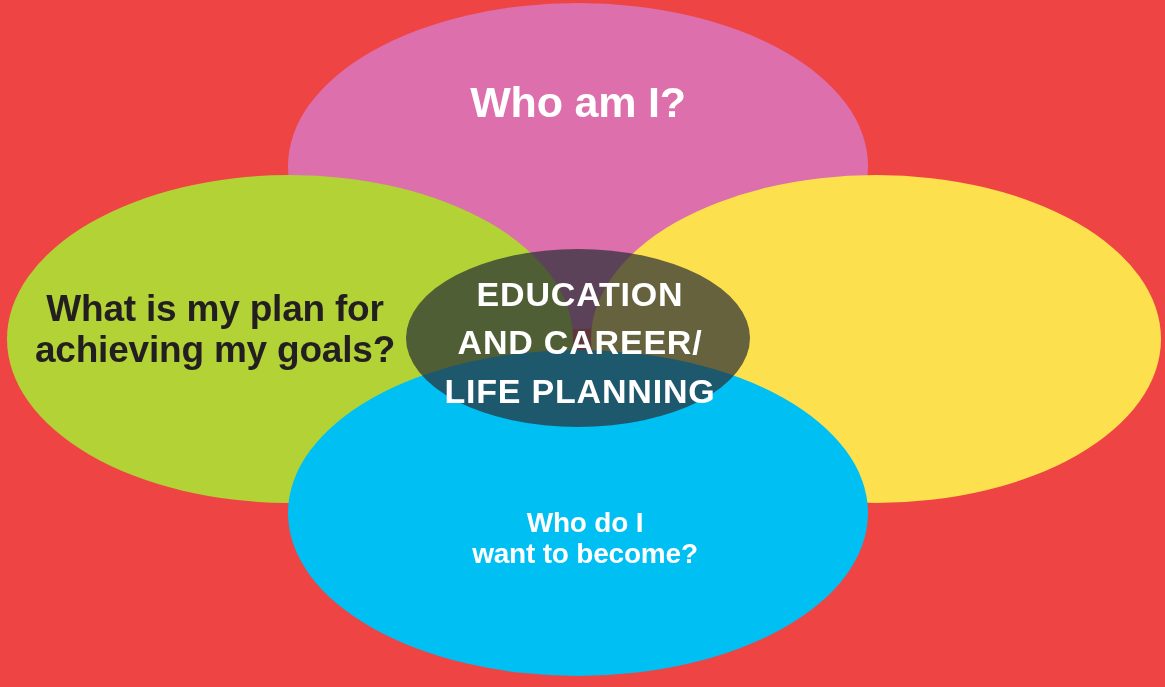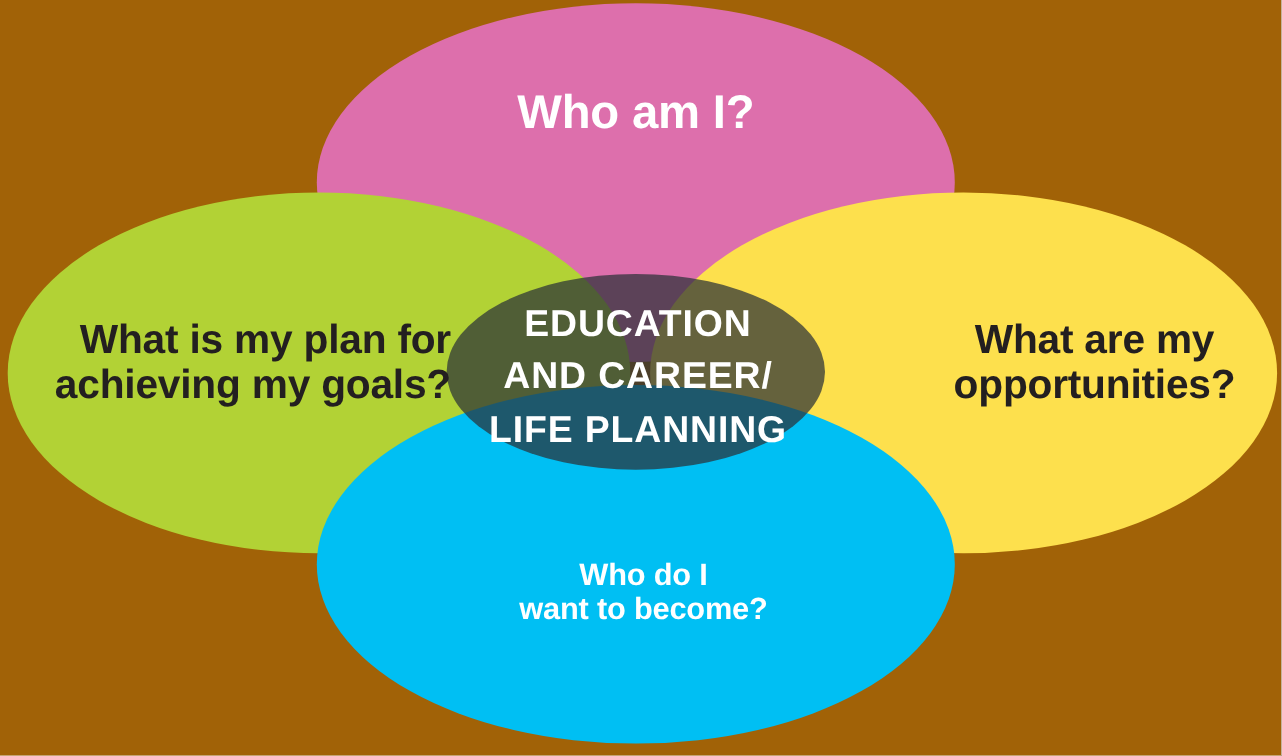--- a/index.html
+++ b/index.html
@@ -40,21 +40,20 @@
     width: 480px;
     font-size: 43px;
     color: #ffffff;
   }
   #label-left {
     left: 20px;
     top: 288px;
     width: 390px;
     font-size: 37px;
     color: #231f20;
-    text-align: right;
   }
   #label-right {
     left: 830px;
     top: 288px;
     width: 330px;
     font-size: 37px;
     color: #231f20;
   }
   #label-bottom {
     left: 340px;
@@ -69,21 +68,21 @@
     width: 320px;
     font-size: 34px;
     color: #ffffff;
     line-height: 1.42;
     letter-spacing: 0.8px;
   }
 </style>
 </head>
 <body>
 
-<div id="stage" style="background: #a16207;">
+<div id="stage" style="background: #ef4444;">
 
   <svg id="venn-svg" viewBox="0 0 1165 687">
     <defs>
       <clipPath id="clip-center">
         <ellipse id="clip-center-ellipse" cx="578" cy="338" rx="172" ry="89"></ellipse>
       </clipPath>
     </defs>
 
     <ellipse id="ellipse-pink" cx="578" cy="166" rx="290" ry="163" fill="#DD6FAC"></ellipse>
 
@@ -96,22 +95,20 @@
     <g clip-path="url(#clip-center)">
       <rect id="overlay-rect" x="0" y="0" width="1165" height="687" fill="#2A3038" opacity="0.72"></rect>
     </g>
   </svg>
 
   <div class="label" id="label-top" style="color: rgb(255, 255, 255);">Who am I?</div>
 
   <div class="label" id="label-left" style="color: rgb(35, 31, 32);">What is my plan for
 achieving my goals?</div>
 
-  <div class="label" id="label-right" style="color: rgb(35, 31, 32);">What are my
-opportunities?</div>
 
   <div class="label" id="label-bottom" style="color: rgb(255, 255, 255);">Who do I
 want to become?</div>
 
   <div class="label" id="label-center" style="color: rgb(255, 255, 255);">EDUCATION
 AND CAREER/
 LIFE PLANNING</div>
 
 </div>
 

